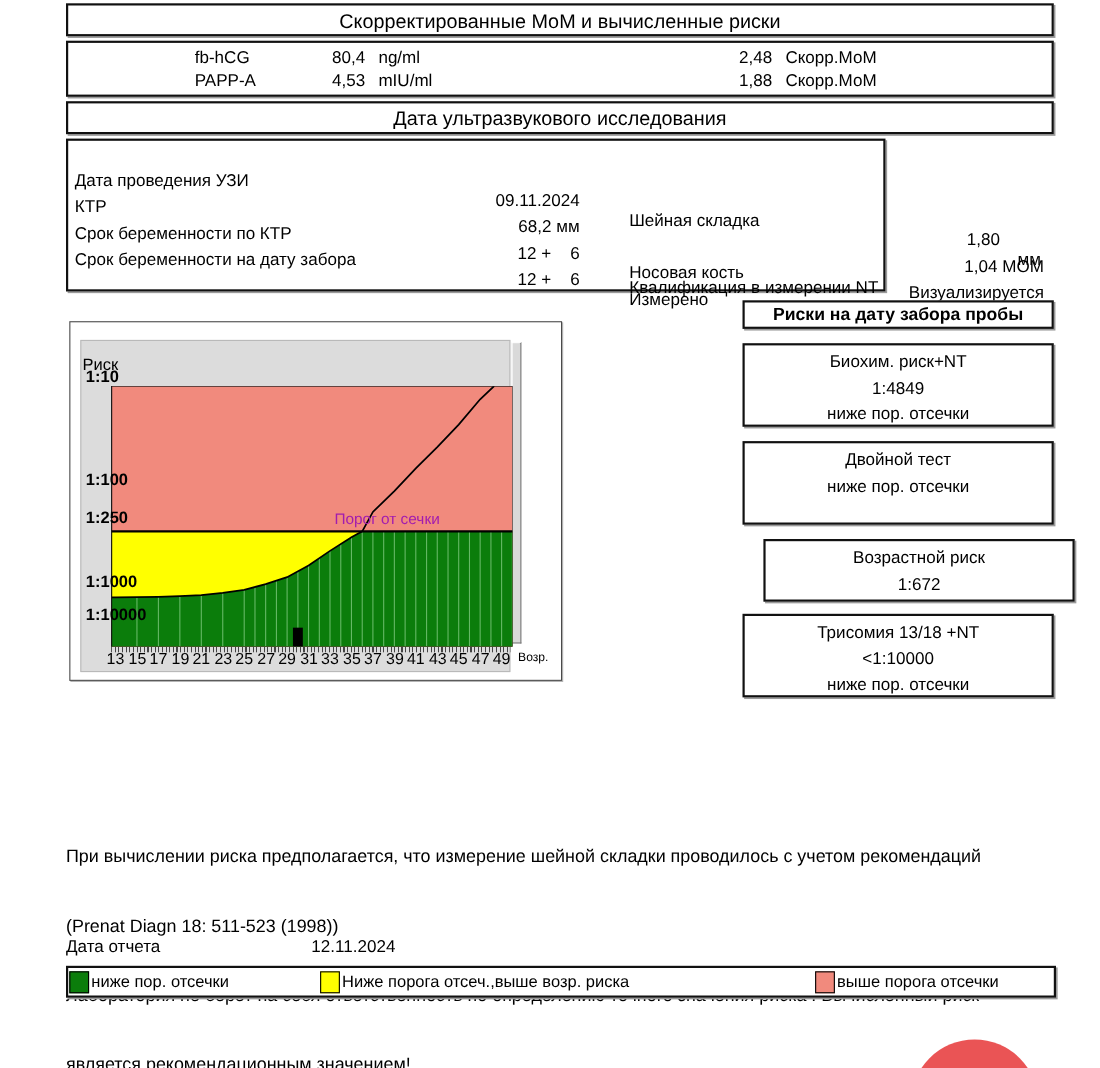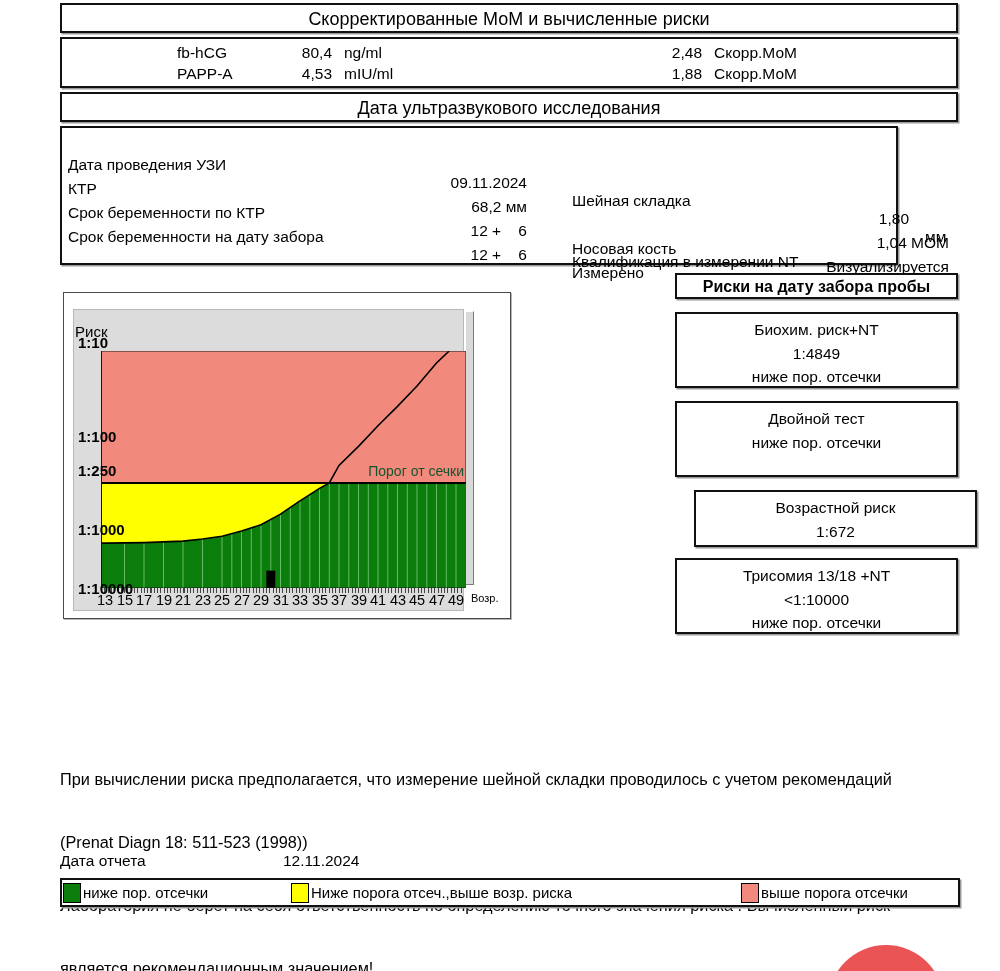--- a/index.html
+++ b/index.html
@@ -32,25 +32,25 @@
   #chart-widget { position:absolute; left:63px; top:292px; width:448px; height:327px;
                   background:#fff; border:1px solid #4a4a4a; box-shadow:1px 1px 0 #b5b5b5; }
   #chart-panel { position:absolute; left:9px; top:16px; width:391px; height:302px;
                  background:#dcdcdc; border:1px solid #b9b9b9; }
   #chart-strip { position:absolute; left:401px; top:18px; width:9px; height:274px;
                  background:#d9d9d9; border-top:1px solid #fff; border-left:1px solid #fff;
                  border-right:1px solid #7d7d7d; border-bottom:1px solid #7d7d7d; }
   #plot-svg { position:absolute; left:37px; top:58px; width:365px; height:237px; }
   .ylab { position:absolute; left:14px; font-size:15px; font-weight:bold; z-index:5; }
   #ylab-0 { top:41px; } #ylab-1 { top:135px; } #ylab-2 { top:169px; }
-  #ylab-3 { top:228px; } #ylab-4 { top:287px; }
+  #ylab-3 { top:228px; } #ylab-4 { top:258px; }
   #risk-axis-title { position:absolute; left:11px; top:30px; font-size:15px; z-index:5; }
   #age-axis-title  { position:absolute; left:407px; top:299px; font-size:11px; }
-  #threshold-label { position:absolute; left:240px; top:170px; width:160px; text-align:right;
-                     font-size:14px; color:#14532d; z-index:5; }
+  #threshold-label { position:absolute; left:240px; top:170px; width:160px; 
+                     font-size:14px; color:#a21caf; z-index:5; }
   #minor-ticks { position:absolute; left:37px; top:295px; width:363px; height:5px;
                  background:repeating-linear-gradient(to right, #444 0 1px, transparent 1px 3.3px); }
   .xlab { position:absolute; top:299px; width:20px; text-align:center; font-size:14.5px; }
 
   
   #risk-panel-title { left:675px; top:273px; width:283px; height:26px; text-align:center;
                       font-weight:bold; font-size:16px; padding-top:3px; }
   .risk-box { left:675px; width:283px; text-align:center; font-size:15.5px;
               line-height:23.5px; padding-top:4px; overflow:hidden; }
   #risk-box-0 { top:312px; height:76px; }
@@ -99,21 +99,21 @@
       <span class="m-unit">mIU/ml</span>
       <span class="m-val2">1,88</span>
       <span class="m-unit2">Скорр.МоМ</span>
     </div>
   </div>
 
   <div class="sbox title-box" style="left:60px; top:92px; width:898px; height:30px;">
     <span>Дата ультразвукового исследования</span>
   </div>
 
-  <div class="sbox" style="left:60px; top:126px; width:838px; height:139px;">
+  <div class="sbox" style="left:60px; top:126px; width:745px; height:139px;">
     <div class="u-row" style="top:10px;">
       <span class="u-label">Дата проведения УЗИ</span>
       <span class="u-val1">09.11.2024</span>
       <span class="u-label2">Шейная складка</span>
       <span class="u-val2 with-unit">1,80</span>
       <span class="u-unit2">мм</span>
     </div>
     <div class="u-row" style="top:34px;">
       <span class="u-label">КТР</span>
       <span class="u-val1">68,2 мм</span>

